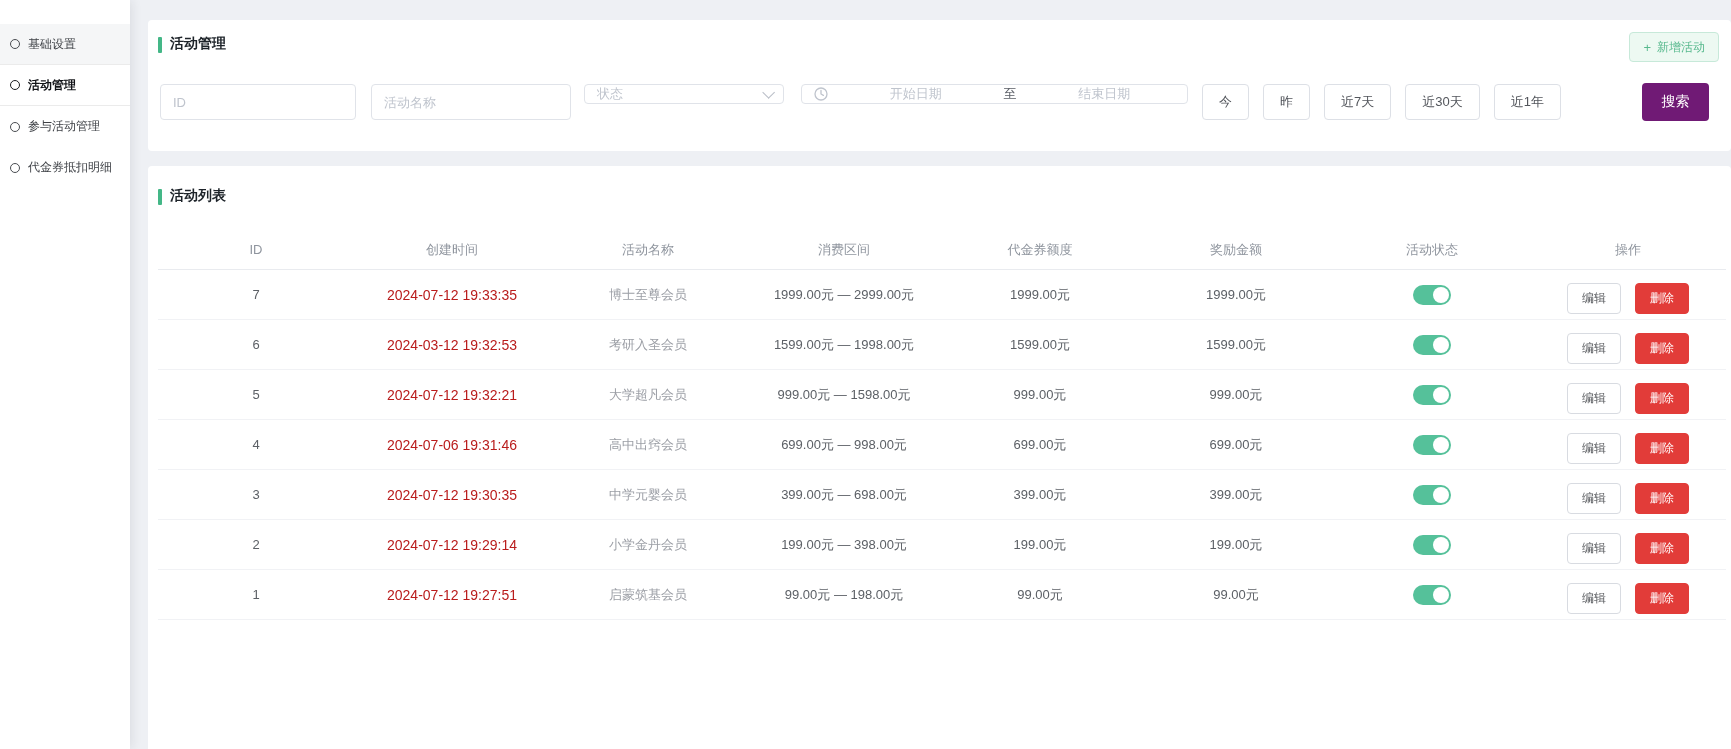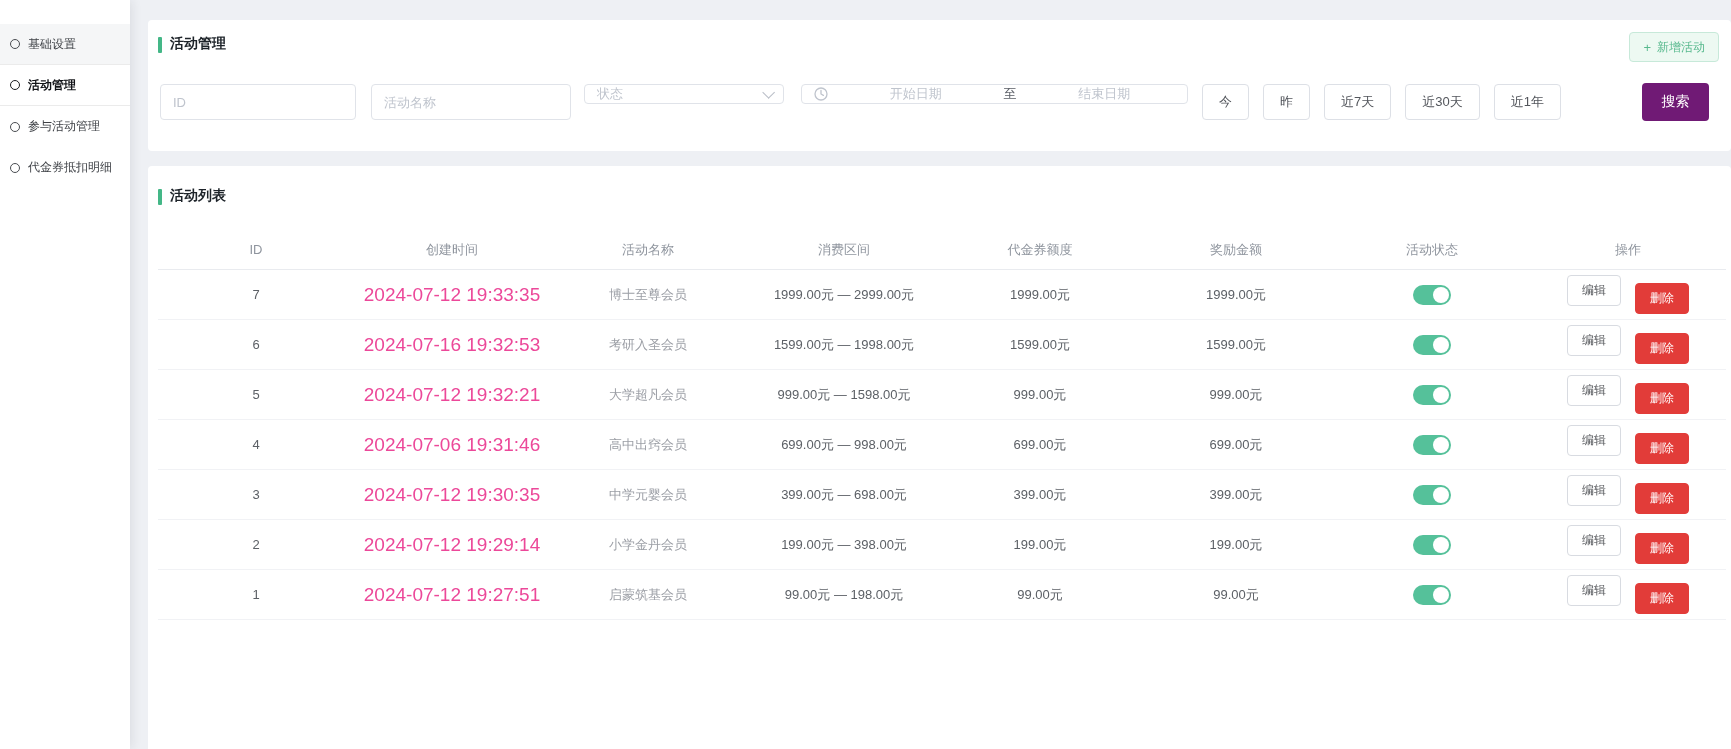--- a/index.html
+++ b/index.html
@@ -103,34 +103,34 @@
   .table-card .section-title-bar { left:10px; top:23px; }
   .table-card .section-title { left:22px; top:21px; }
 
   .tbl { position:absolute; left:10px; top:64px; width:1568px; }
   .tr { display:flex; align-items:center; }
   .td, .th { width:196px; text-align:center; flex:0 0 auto; }
   .tr.head { height:40px; border-bottom:1px solid #e9ebef; }
   .th { font-size:13px; color:#8f959e; }
   .tr.data { height:50px; border-bottom:1px solid #f1f2f5; }
   .cell-id      { font-size:13px; color:#5c6066; }
-  .cell-created { font-size:19px; color:#ec4899; }
+  .cell-created { font-size:14px; color:#b91c1c; }
   .cell-name    { font-size:13px; color:#9b9ea5; }
   .cell-money   { font-size:13px; color:#5c6066; }
 
   .switch {
     display:inline-block; width:38px; height:20px; border-radius:10px;
     background:#55c19a; position:relative; cursor:pointer; vertical-align:middle;
   }
   .switch .knob {
     position:absolute; right:2px; top:2px; width:16px; height:16px;
     border-radius:50%; background:#fff;
   }
 
-  .ops { display:flex; justify-content:center; align-items:flex-start; gap:14px; }
+  .ops { display:flex; justify-content:center; align-items:flex-end; gap:14px; }
   .edit-btn {
     padding:6px 14px; background:#fff; border:1px solid #d8dbe1; border-radius:4px;
     font-size:12px; color:#56585c; cursor:pointer; font-family:inherit;
   }
   .delete-btn {
     padding:6px 14px; background:#e23c39; border:1px solid #e23c39; border-radius:4px;
     font-size:12px; color:#fff; cursor:pointer; font-family:inherit;margin-top:8px;
   }
 
   .corner-fragment {
@@ -236,21 +236,21 @@
         <span class="switch"><span class="knob"></span></span>
       </div>
       <div class="td ops">
         <button class="edit-btn">编辑</button>
         <button class="delete-btn">删除</button>
       </div>
     </div>
 
     <div class="tr data">
       <div class="td cell-id">6</div>
-      <div class="td cell-created">2024-07-16 19:32:53</div>
+      <div class="td cell-created">2024-03-12 19:32:53</div>
       <div class="td cell-name">考研入圣会员</div>
       <div class="td cell-money cell-range">1599.00元 — 1998.00元</div>
       <div class="td cell-money cell-voucher">1599.00元</div>
       <div class="td cell-money cell-reward">1599.00元</div>
       <div class="td">
         <span class="switch"><span class="knob"></span></span>
       </div>
       <div class="td ops">
         <button class="edit-btn">编辑</button>
         <button class="delete-btn">删除</button>

